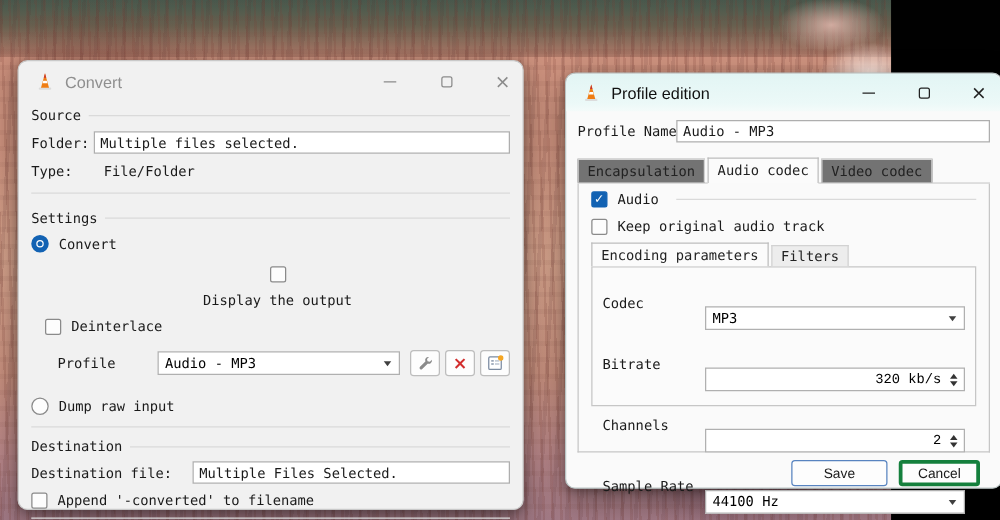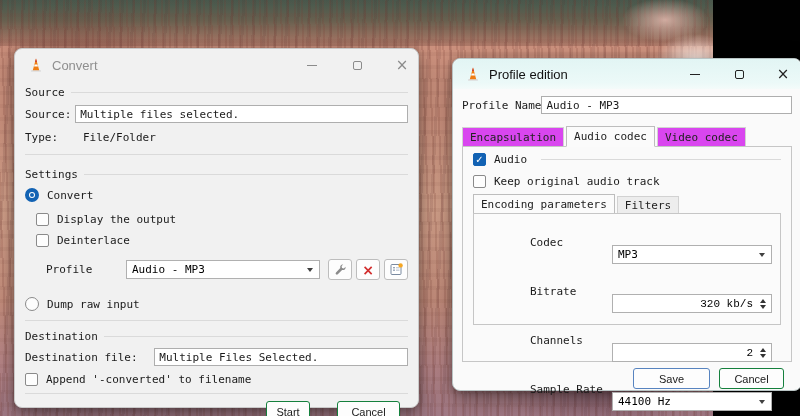--- a/index.html
+++ b/index.html
@@ -57,21 +57,21 @@
   .arr-down { position:absolute; right:6px; top:50%; margin-top:-2px; width:0; height:0;
               border-left:3.5px solid transparent; border-right:3.5px solid transparent; border-top:4px solid #404040; }
   .spin { position:relative; background:#fff; border:1px solid #b0b0b0; height:19px;
           display:flex; align-items:center; justify-content:flex-end; padding:0 18px 0 5px; }
   .spin .val { font-size:11px; white-space:nowrap;font-family:Liberation Mono, monospace; }
   .spin-btns { position:absolute; right:2px; top:1px; bottom:1px; width:12px; display:flex;
                flex-direction:column; justify-content:center; gap:2px; align-items:center; }
   .tri-up { width:0; height:0; border-left:3.5px solid transparent; border-right:3.5px solid transparent; border-bottom:4px solid #333; }
   .tri-dn { width:0; height:0; border-left:3.5px solid transparent; border-right:3.5px solid transparent; border-top:4px solid #333; }
 
-  .btn { background:#fdfdfd; border:1px solid #15803d; border-radius:3px; height:21px;
+  .btn { background:#fdfdfd; border:3px solid #15803d; border-radius:3px; height:21px;
          display:flex; align-items:center; justify-content:center; font-size:11px; color:#1a1a1a; }
 
   .group-head { display:flex; align-items:center; height:14px; }
   .group-label { font-size:11px; color:#1a1a1a; white-space:nowrap; }
   .group-line { flex:1; height:1px; background:#dadada; margin-left:6px; }
   .group-bottom { height:1px; background:#dadada; }
 
   
   .convert-win { left:14px; top:48px; width:405px; height:360px; background:#f1f1f1; border:1px solid #c9c9c9; }
   .convert-win .titlebar { height:32px; padding:0 0 0 13px; color:#8f8f8f; }
@@ -81,31 +81,31 @@
   
   .profile-win { left:452px; top:58px; width:350px; height:333px; background:#fafafa; border:1px solid #b9c4c4; }
   .profile-win .titlebar { height:30px; padding:0 0 0 12px; color:#111;
        background:linear-gradient(180deg,#e2f5f4 0%,#ecf9f8 80%,#f4fbfa 100%);
        border-radius:8px 8px 0 0; }
   .profile-win .tb-btns { margin-right:8px; gap:24px; color:#222; }
   .p-body { padding:7px 9px 0 9px; }
 
   .tabbar { display:flex; align-items:flex-end; height:21px; margin-top:12px; border-bottom:1px solid #c6c6c6; }
   .tab { height:19px; display:flex; align-items:center; padding:0 7px; font-size:11px; color:#222;
-         background:#d946ef; border:1px solid #d2d2d2; border-bottom:none; margin-right:2px; }
+         background:#737373; border:1px solid #d2d2d2; border-bottom:none; margin-right:2px; }
   .tab.active { background:#fbfbfb; height:21px; border:1px solid #bdbdbd; border-bottom:1px solid #fbfbfb; margin-bottom:-1px; }
 
   .pane { border:1px solid #c6c6c6; border-top:none; background:#fafafa; height:215px; padding:6px 10px 0 10px; }
   .subtabbar { display:flex; align-items:flex-end; height:19px; margin-top:6px; }
   .subtab { height:17px; display:flex; align-items:center; padding:0 7px; font-size:11px; color:#222;
             background:#ededed; border:1px solid #d2d2d2; border-bottom:none; margin-right:2px; }
   .subtab.active { background:#fbfbfb; height:19px; border:1px solid #bdbdbd; border-bottom:none; }
   .inner-pane { border:1px solid #c6c6c6; background:#fbfbfb; padding:7px 8px 0 8px; height:112px; }
   .param-row { display:flex; align-items:center; margin-bottom:6px; }
-  .param-row .lbl { width:82px; flex:0 0 82px;margin-left:48px; }
+  .param-row .lbl { width:82px; flex:0 0 82px; }
   .param-row .ctl { flex:1;margin-top:24px; }
 
   .p-footer { display:flex; justify-content:flex-end; gap:9px; padding:6px 8px 0 0; }
   .c-footer { display:flex; justify-content:flex-end; gap:27px; padding:7px 8px 0 0; }
   .btn-save { width:77px; border:1px solid #5884c0; }
   .btn-cancelp { width:65px; }
   .btn-start { width:44px; }
   .btn-cancel { width:63px; }
 
   .iconbtn { width:24px; height:21px; background:#fdfdfd; border:1px solid #bdbdbd; border-radius:3px;
@@ -142,40 +142,40 @@
     </div>
 
     <div class="c-body">
 
       <div>
         <div class="group-head">
           <span class="group-label">Source</span>
           <span class="group-line"></span>
         </div>
         <div class="row" style="margin-top:6px;">
-          <span class="txt" style="width:58px;">Source:</span>
+          <span class="txt" style="width:58px;">Folder:</span>
           <input class="input" value="Multiple files selected." style="">
         </div>
         <div class="row" style="margin-top:7px; height:15px;">
           <span class="txt" style="width:58px;">Type:</span>
           <span class="txt">File/Folder</span>
         </div>
         <div class="group-bottom" style="margin-top:9px;"></div>
       </div>
 
       <div style="margin-top:12px;">
         <div class="group-head">
           <span class="group-label">Settings</span>
           <span class="group-line"></span>
         </div>
         <div class="row" style="margin-top:7px; gap:8px;">
           <span class="radio checked"></span>
           <span class="txt">Convert</span>
         </div>
-        <div class="row" style="margin-top:11px; margin-left:11px; gap:8px;">
+        <div class="row" style="margin-top:11px; margin-left:11px; gap:8px;flex-direction:column;">
           <span class="checkbox"></span>
           <span class="txt">Display the output</span>
         </div>
         <div class="row" style="margin-top:8px; margin-left:11px; gap:8px;">
           <span class="checkbox"></span>
           <span class="txt">Deinterlace</span>
         </div>
         <div class="row" style="margin-top:12px; margin-left:21px; gap:4px;">
           <span class="txt" style="width:76px;">Profile</span>
           <span class="combo" style="flex:1;">

